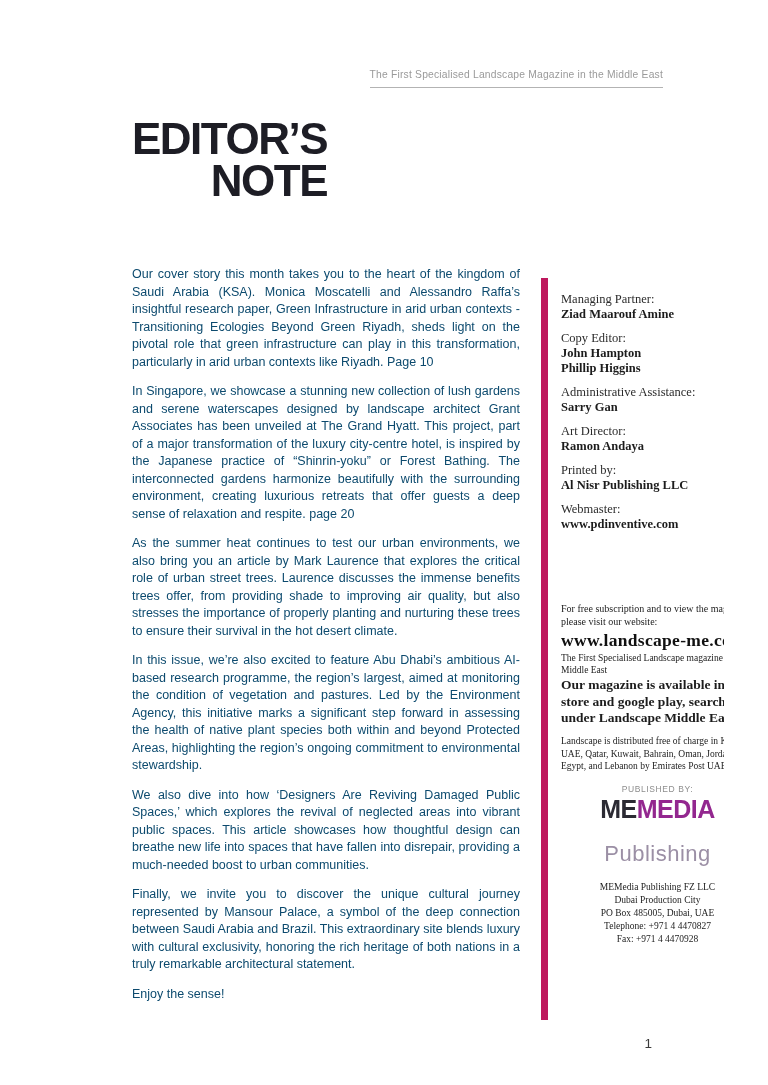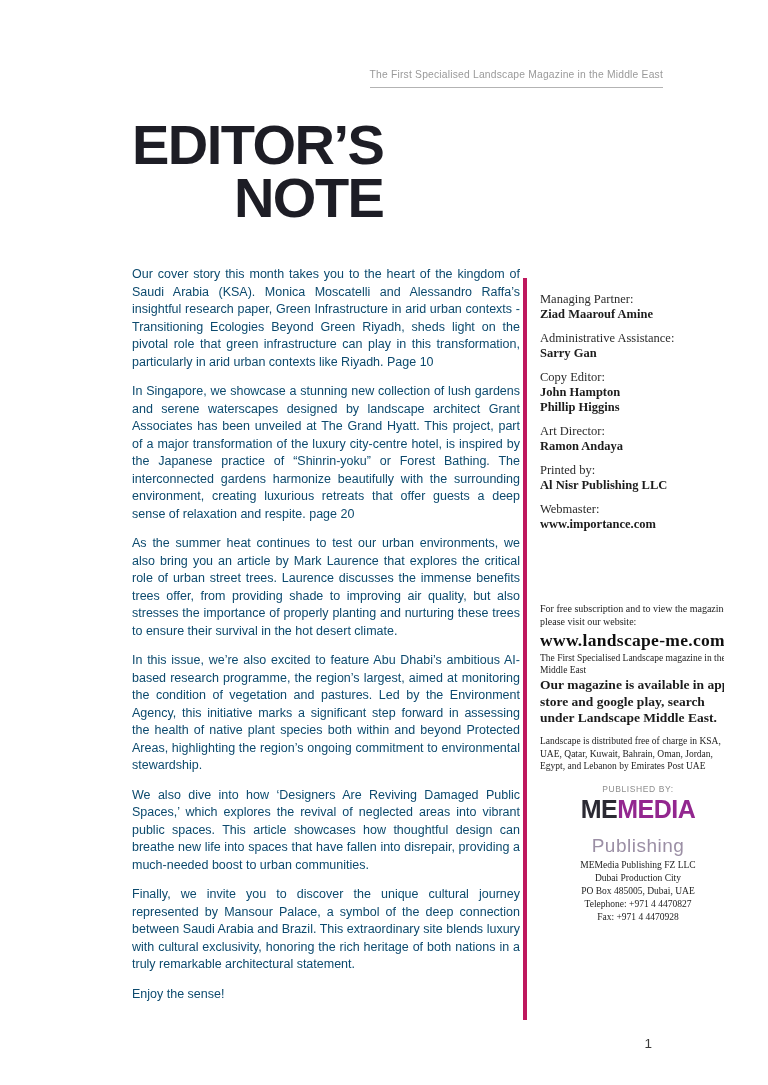--- a/index.html
+++ b/index.html
@@ -13,37 +13,37 @@
   
   .tagline-wrap { position:absolute; top:64px; right:61px; text-align:right; }
   .tagline {
     display:inline-block; font-size:10.3px; color:#9a9a9a;
     padding-bottom:7px; border-bottom:1px solid #b3b3b3; letter-spacing:0.2px;
   }
 
   
   .title {
     position:absolute; left:88px; top:118px;
-    font-size:56px; font-weight:bold; line-height:0.95;
+    font-size:44px; font-weight:bold; line-height:0.95;
     letter-spacing:-1.5px; color:#1d1d25; text-align:right;
     font-family:"Liberation Sans", sans-serif;
   }
 
   
   .article { position:absolute; left:88px; top:266px; width:388px; }
   .article p {
     font-size:12.5px; line-height:1.4; color:#0c4a6e;
     text-align:justify; margin-bottom:12px;
   }
   .article p.closing { text-align:left; margin-bottom:0; }
 
   
   .sidebar {
-    position:absolute; left:479px; top:278px; height:742px; width:213px;
-    border-left:4px solid #be185d; padding:14px 0 0 13px;
+    position:absolute; left:497px; top:278px; height:742px; width:213px;
+    border-left:7px solid #be185d; padding:14px 0 0 13px;
     font-family:"Liberation Serif", serif;
   }
   .masthead { margin-bottom:70px; }
   .entry { margin-bottom:9px; }
   .entry .role  { font-size:12.5px; line-height:1.2; color:#2b2b2b; }
   .entry .names { font-size:12.5px; line-height:1.2; color:#1c1c1c; font-weight:bold; white-space:pre-line; }
 
   .subscription .intro { font-size:10px; line-height:1.3; color:#222; }
   .subscription .website {
     font-size:17.5px; font-weight:bold; color:#101010; letter-spacing:0.3px; margin:2px 0 1px;
@@ -56,25 +56,25 @@
 
   .publisher { margin-top:12px; text-align:center; }
   .published-by {
     font-family:"Liberation Sans", sans-serif; font-size:8.5px; color:#8d8d8d;
     letter-spacing:0.6px; margin-bottom:3px;
   }
   .logo { font-family:"Liberation Sans", sans-serif; font-weight:bold; font-size:25px; letter-spacing:-0.5px; line-height:1; }
   .logo .me    { color:#2b2a33; }
   .logo .media { color:#93278f; }
   .logo-sub {
-    font-family:"Liberation Sans", sans-serif; font-size:19px; color:#9b8fa5;
-    letter-spacing:0.5px; margin-top:13px;
+    font-family:"Liberation Sans", sans-serif; font-size:22px; color:#9b8fa5;
+    letter-spacing:0.5px; margin-top:19px;
   }
   .address {
-    font-size:9.5px; line-height:1.35; color:#222; white-space:pre-line; margin-top:2px;
+    font-size:9.5px; line-height:1.35; color:#222; white-space:pre-line; margin-top:14px;
   }
 
   
   .disclaimer {
     position:absolute; left:80px; top:993px; width:402px;
     font-family:"Liberation Serif", serif; font-size:8.3px; line-height:1.35;
     color:#9b9b9b; text-align:justify;
   }
   .page-number {
     position:absolute; right:72px; top:1036px;
@@ -103,39 +103,39 @@
   </div>
 
   <aside class="sidebar">
 
     <div class="masthead">
       <div class="entry">
         <div class="role">Managing Partner:</div>
         <div class="names">Ziad Maarouf Amine</div>
       </div>
       <div class="entry">
-        <div class="role">Administrative Assistance:</div>
-        <div class="names">Sarry Gan</div>
-      </div>
-      <div class="entry">
         <div class="role">Copy Editor:</div>
         <div class="names">John Hampton
 Phillip Higgins</div>
+      </div>
+      <div class="entry">
+        <div class="role">Administrative Assistance:</div>
+        <div class="names">Sarry Gan</div>
       </div>
       <div class="entry">
         <div class="role">Art Director:</div>
         <div class="names">Ramon Andaya</div>
       </div>
       <div class="entry">
         <div class="role">Printed by:</div>
         <div class="names">Al Nisr Publishing LLC</div>
       </div>
       <div class="entry">
         <div class="role">Webmaster:</div>
-        <div class="names">www.importance.com</div>
+        <div class="names">www.pdinventive.com</div>
       </div>
     </div>
 
     <div class="subscription">
       <div class="intro">For free subscription and to view the magazine please visit our website:</div>
       <div class="website">www.landscape-me.com</div>
       <div class="website-sub">The First Specialised Landscape magazine in the Middle East</div>
       <div class="app-note">Our magazine is available in app store and google play, search under Landscape Middle East.</div>
       <div class="distribution">Landscape is distributed free of charge in KSA, UAE, Qatar, Kuwait, Bahrain, Oman, Jordan, Egypt, and Lebanon by Emirates Post UAE</div>
     </div>

